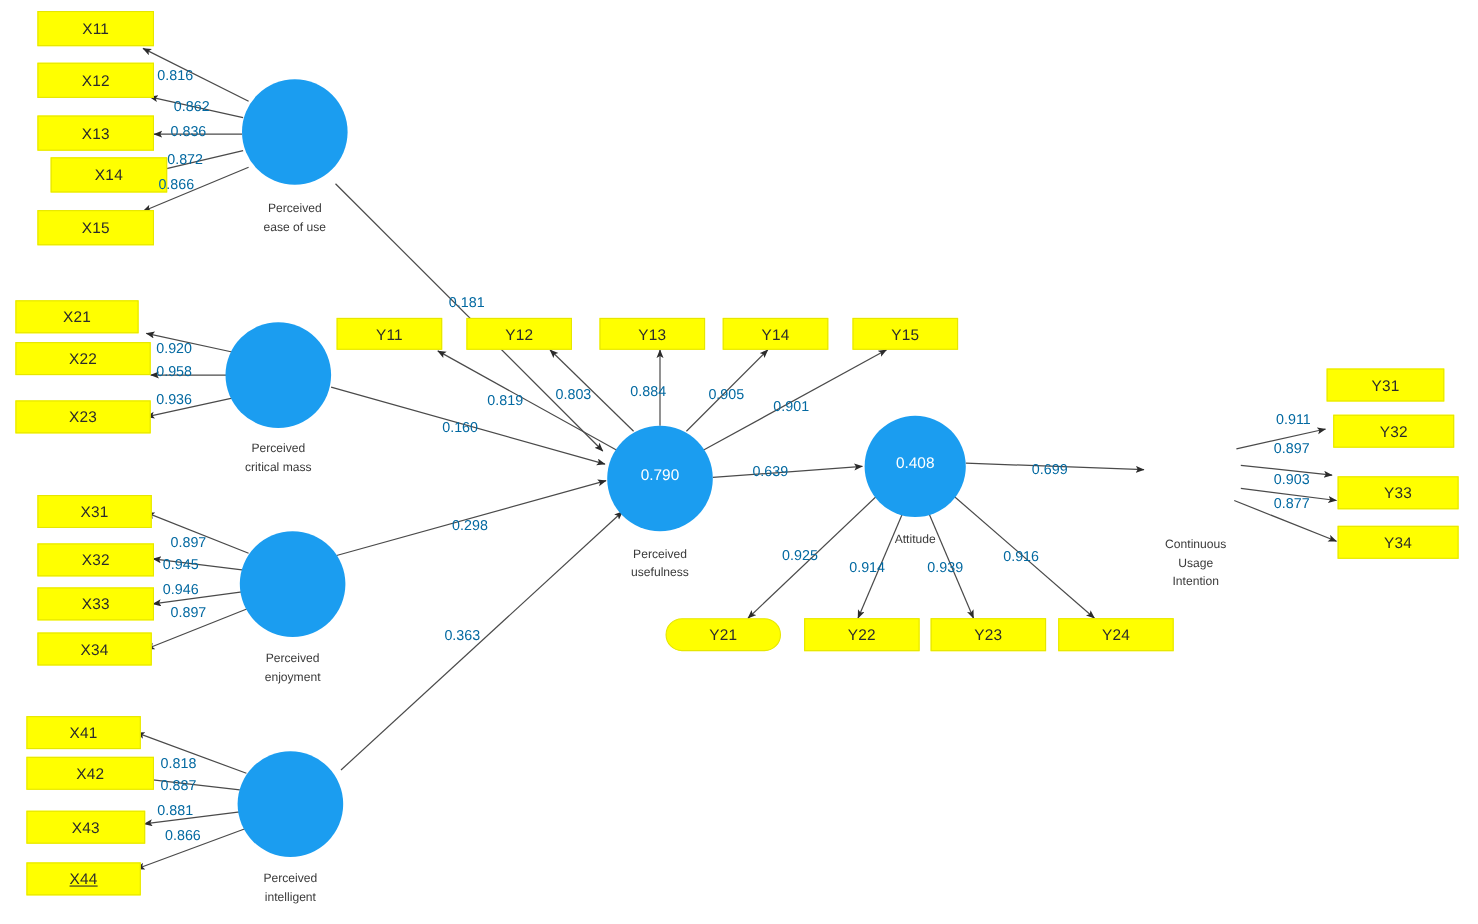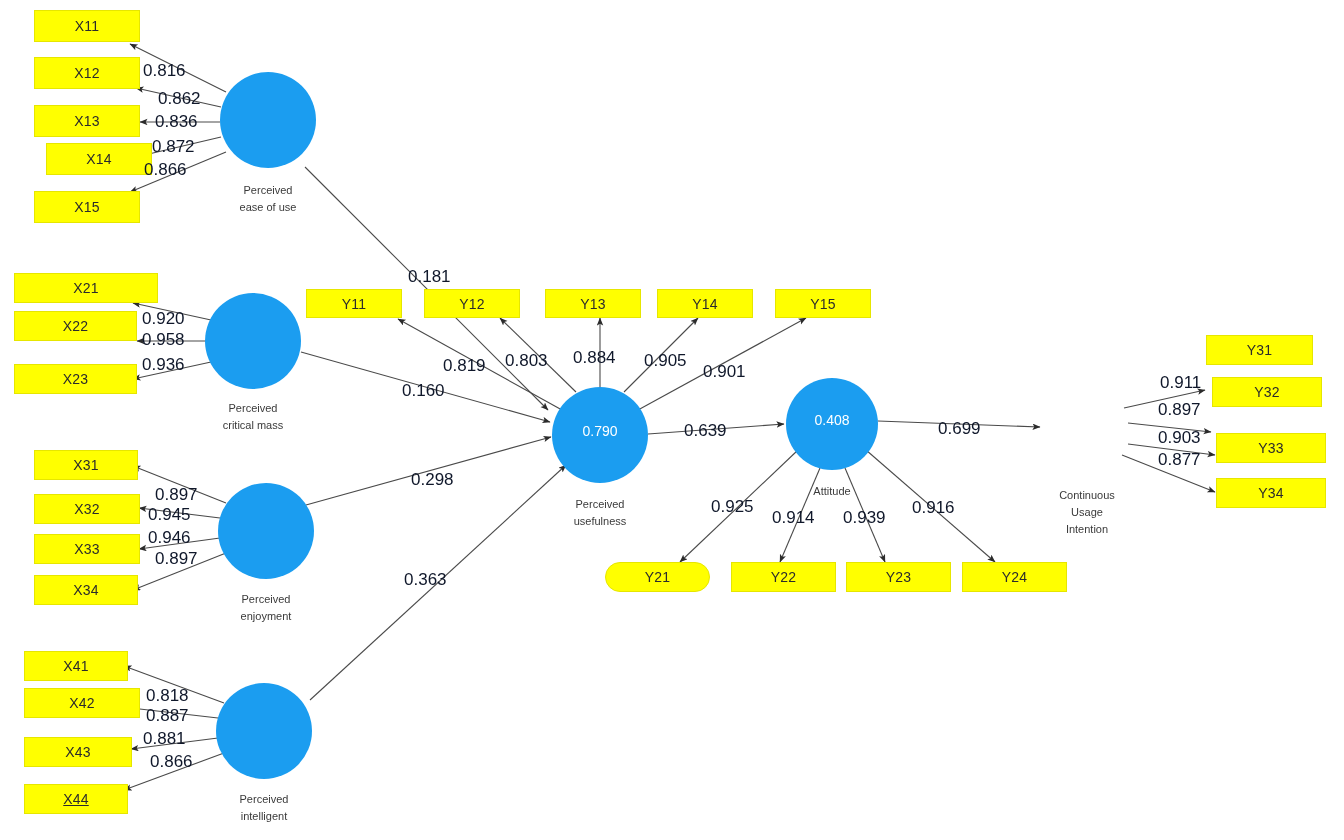--- a/index.html
+++ b/index.html
@@ -63,22 +63,22 @@
     font-size: 11px;
     color: #3a3a3a;
     line-height: 17px;
     font-family: "Liberation Sans", sans-serif;
     z-index: 4;
     white-space: pre-line;
     pointer-events: none;
   }
   .coef {
     position: absolute;
-    font-size: 17px;
-    color: #0f172a;
+    font-size: 13px;
+    color: #0369a1;
     font-family: "Liberation Sans", sans-serif;
     background: transparent;
     white-space: nowrap;
     z-index: 5;
   }
 </style>
 </head>
 <body>
 
 <div id="canvas">
@@ -145,21 +145,21 @@
   <div class="indicator" style="left:34px;top:105px;width:106px;height:32px;">
       <span>X13</span>
     </div>
   <div class="indicator" style="left:46px;top:143px;width:106px;height:32px;">
       <span>X14</span>
     </div>
   <div class="indicator" style="left:34px;top:191px;width:106px;height:32px;">
       <span>X15</span>
     </div>
 
-  <div class="indicator" style="left:14px;top:273px;width:144px;height:30px;">
+  <div class="indicator" style="left:14px;top:273px;width:112px;height:30px;">
       <span>X21</span>
     </div>
   <div class="indicator" style="left:14px;top:311px;width:123px;height:30px;">
       <span>X22</span>
     </div>
   <div class="indicator" style="left:14px;top:364px;width:123px;height:30px;">
       <span>X23</span>
     </div>
 
   <div class="indicator" style="left:34px;top:450px;width:104px;height:30px;">

